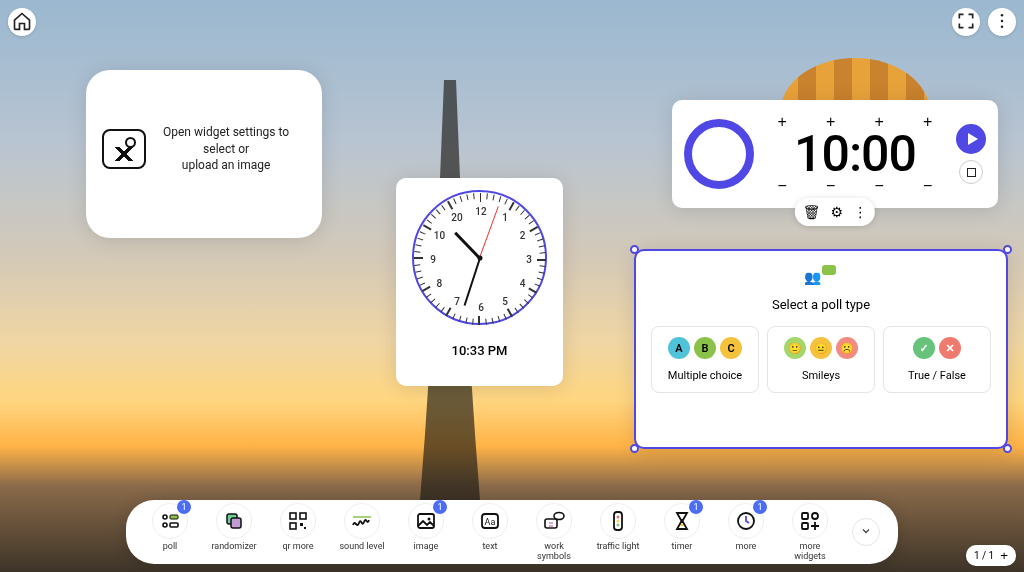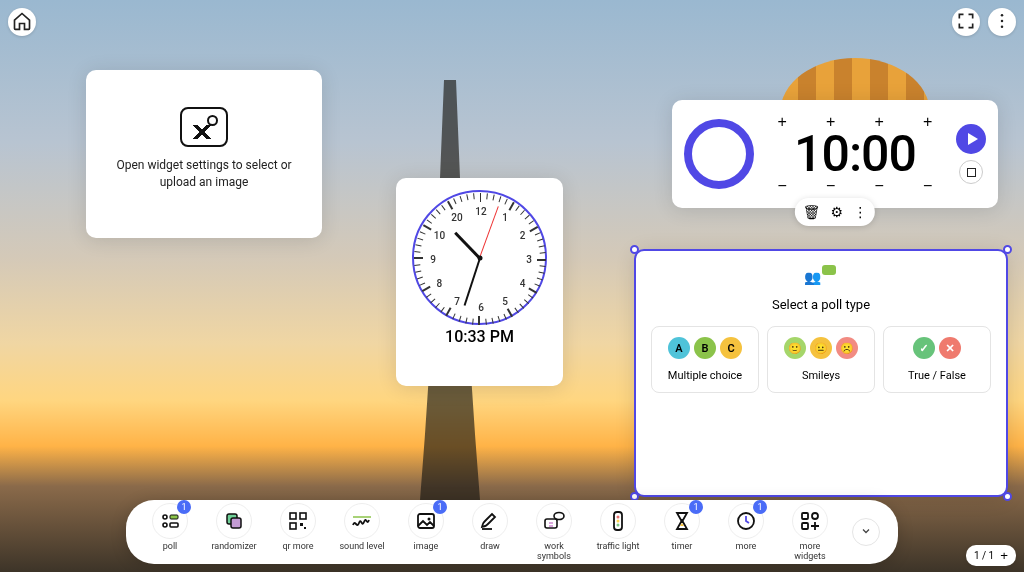--- a/index.html
+++ b/index.html
@@ -29,21 +29,21 @@
 
 .icon { display:inline-block; }
 
 
 .widget {
   position:absolute; background:#fff; border-radius:10px;
   box-shadow:0 2px 20px rgba(0,0,0,.12);
 }
 
 
-.w-image { left:86px; top:70px; width:236px; height:168px; display:flex; flex-direction:column; align-items:center; justify-content:center; padding:16px; text-align:center; }
+.w-image { left:86px; top:70px; width:236px; height:168px; display:flex; flex-direction:row; align-items:center; justify-content:center; padding:16px; text-align:center;border-radius:24px; }
 .w-image .img-ico { width:48px; height:40px; border:2.5px solid #111; border-radius:8px; position:relative; margin-bottom:10px;}
 .w-image .img-ico::before { content:""; position:absolute; right:8px; top:6px; width:7px; height:7px; border:2.5px solid #111; border-radius:50%; }
 .w-image .img-ico::after { content:""; position:absolute; left:6px; bottom:6px; width:28px; height:14px;
   background: linear-gradient(135deg, transparent 45%, #111 45% 55%, transparent 55%),
               linear-gradient(45deg, transparent 45%, #111 45% 55%, transparent 55%);
 }
 .w-image .msg { font-size:12px; color:#222; line-height:1.4; margin-bottom:10px; }
 .settings-btn {
   border:1px solid #d2d2d2; background:#fff; border-radius:16px; padding:5px 12px;
   font-size:11px; display:flex; align-items:center; gap:6px; cursor:pointer;
@@ -52,39 +52,39 @@
 
 .w-clock { left:396px; top:178px; width:167px; height:208px; display:flex; flex-direction:column; align-items:center; padding:12px 12px 8px; }
 .clockface { width:135px; height:135px; border:2px solid #5048e5; border-radius:50%; position:relative; }
 .clockface .dot { position:absolute; width:5px; height:5px; border-radius:50%; background:#111; left:50%; top:50%; transform:translate(-50%,-50%); }
 .clockface .tick { position:absolute; left:50%; top:50%; width:1px; height:6px; background:#333; transform-origin: 0 67px; }
 .clockface .num { position:absolute; font-size:10px; transform:translate(-50%,-50%); color:#333; font-weight:500;}
 .hand { position:absolute; left:50%; top:50%; transform-origin: bottom center; }
 .hand-h { width:3px; height:35px; background:#111; margin-left:-1.5px; margin-top:-35px; transform:rotate(316deg);}
 .hand-m { width:2px; height:50px; background:#111; margin-left:-1px; margin-top:-50px; transform:rotate(198deg);}
 .hand-s { width:1px; height:55px; background:#e33; margin-left:-0.5px; margin-top:-55px; transform:rotate(20deg);}
-.clock-time { margin-top:2px; font-size:16px; font-weight:500;}
+.clock-time { margin-top:18px; font-size:13px; font-weight:500;}
 
 
 .w-timer { left:672px; top:100px; width:326px; height:108px; display:flex; align-items:center; padding:8px 12px; }
 .timer-ring { width:70px; height:70px; border:8px solid #5048e5; border-radius:50%; flex-shrink:0; }
 .timer-digits-col { flex:1; display:flex; flex-direction:column; align-items:stretch; margin-left:4px; }
 .stepper-row { display:flex; justify-content:space-around; font-size:14px; color:#222;}
 .stepper-row button { background:none; border:none; width:24px; height:14px; cursor:pointer; font-size:16px; line-height:10px;}
 .timer-value { font-size:50px; font-weight:500; text-align:center; letter-spacing:-1px; line-height:1; font-variant-numeric: tabular-nums; }
 .timer-btns { display:flex; flex-direction:column; gap:6px; margin-left:4px; }
 .play-btn { width:30px; height:30px; border-radius:50%; background:#5048e5; border:none; cursor:pointer; display:flex; align-items:center; justify-content:center;}
 .play-btn::before { content:""; border-left:10px solid #fff; border-top:6px solid transparent; border-bottom:6px solid transparent; margin-left:3px;}
 .stop-btn { width:24px; height:24px; border-radius:50%; background:#fff; border:1px solid #ccc; cursor:pointer; display:flex; align-items:center; justify-content:center; align-self:center;}
 .stop-btn::before { content:""; width:7px; height:7px; border:1.5px solid #222; }
 .timer-toolbar { position:absolute; left:50%; transform:translateX(-50%); bottom:-18px; background:#fff; border-radius:14px; height:28px; padding:0 8px; display:flex; align-items:center; gap:10px; box-shadow:0 1px 6px rgba(0,0,0,.15);}
 .timer-toolbar button { background:none; border:none; cursor:pointer; font-size:14px; }
 
 
-.w-poll { left:634px; top:249px; width:374px; height:248px; border:2px solid #5048e5; }
+.w-poll { left:634px; top:249px; width:374px; height:200px; border:2px solid #5048e5; }
 .w-poll .sel-handle { position:absolute; width:9px; height:9px; background:#fff; border:2px solid #5048e5; border-radius:50%; }
 .sh-tl{top:-6px;left:-6px}.sh-tr{top:-6px;right:-6px}.sh-bl{bottom:-6px;left:-6px}.sh-br{bottom:-6px;right:-6px}
 .poll-inner { padding:14px; display:flex; flex-direction:column; align-items:center; height:100%;}
 .poll-icon { width:30px; height:26px; position:relative; margin-bottom:6px;}
 .poll-icon::before { content:"👥"; position:absolute; font-size:14px; left:-2px; top:4px;}
 .poll-icon::after { content:""; position:absolute; right:0; top:0; width:14px; height:10px; background:#8bc34a; border-radius:3px;}
 .poll-title { font-size:13px; margin-bottom:14px; }
 .poll-options { display:flex; gap:8px; }
 .poll-opt { width:108px; border:1px solid #e4e4e4; border-radius:8px; padding:10px 6px; display:flex; flex-direction:column; align-items:center; cursor:pointer;}
 .poll-opt-icons { display:flex; gap:4px; margin-bottom:10px;}
@@ -353,25 +353,25 @@
             <circle cx="15" cy="10" r="1.5" fill="#111"></circle>
             <path d="M4 17l5-5 4 4 3-3 4 4" fill="none" stroke="#111" stroke-width="1.8"></path>
           </svg>
         </div>
         <div class="badge">1</div>
         <div class="tool-label">image</div>
       </div>
       <div class="tool-item">
         <div class="tool-circ">
           <svg width="24" height="24" viewBox="0 0 24 24">
-            <path d="M4 18c4-1 4-1 8-5l5-5-3-3-5 5c-4 4-4 4-5 8z" fill="none" stroke="#111" stroke-width="1.8"></path>
-            <path d="M4 20h10" stroke="#111" stroke-width="1.8"></path>
-          </svg>
-        </div>
-        <div class="tool-label">draw</div>
+            <rect x="4" y="5" width="16" height="14" rx="3" fill="none" stroke="#111" stroke-width="1.8"></rect>
+            <text x="12" y="16" font-size="9" text-anchor="middle" fill="#111">Aa</text>
+          </svg>
+        </div>
+        <div class="tool-label">text</div>
       </div>
       <div class="tool-item">
         <div class="tool-circ">
           <svg width="24" height="24" viewBox="0 0 24 24">
             <rect x="3" y="10" width="12" height="9" rx="2" fill="none" stroke="#111" stroke-width="1.6"></rect>
             <path d="M7 14h4M7 17h4" stroke="#d08bd3" stroke-width="1.6"></path>
             <ellipse cx="17" cy="7" rx="5" ry="3.5" fill="none" stroke="#111" stroke-width="1.6"></ellipse>
           </svg>
         </div>
         <div class="tool-label">work symbols</div>

